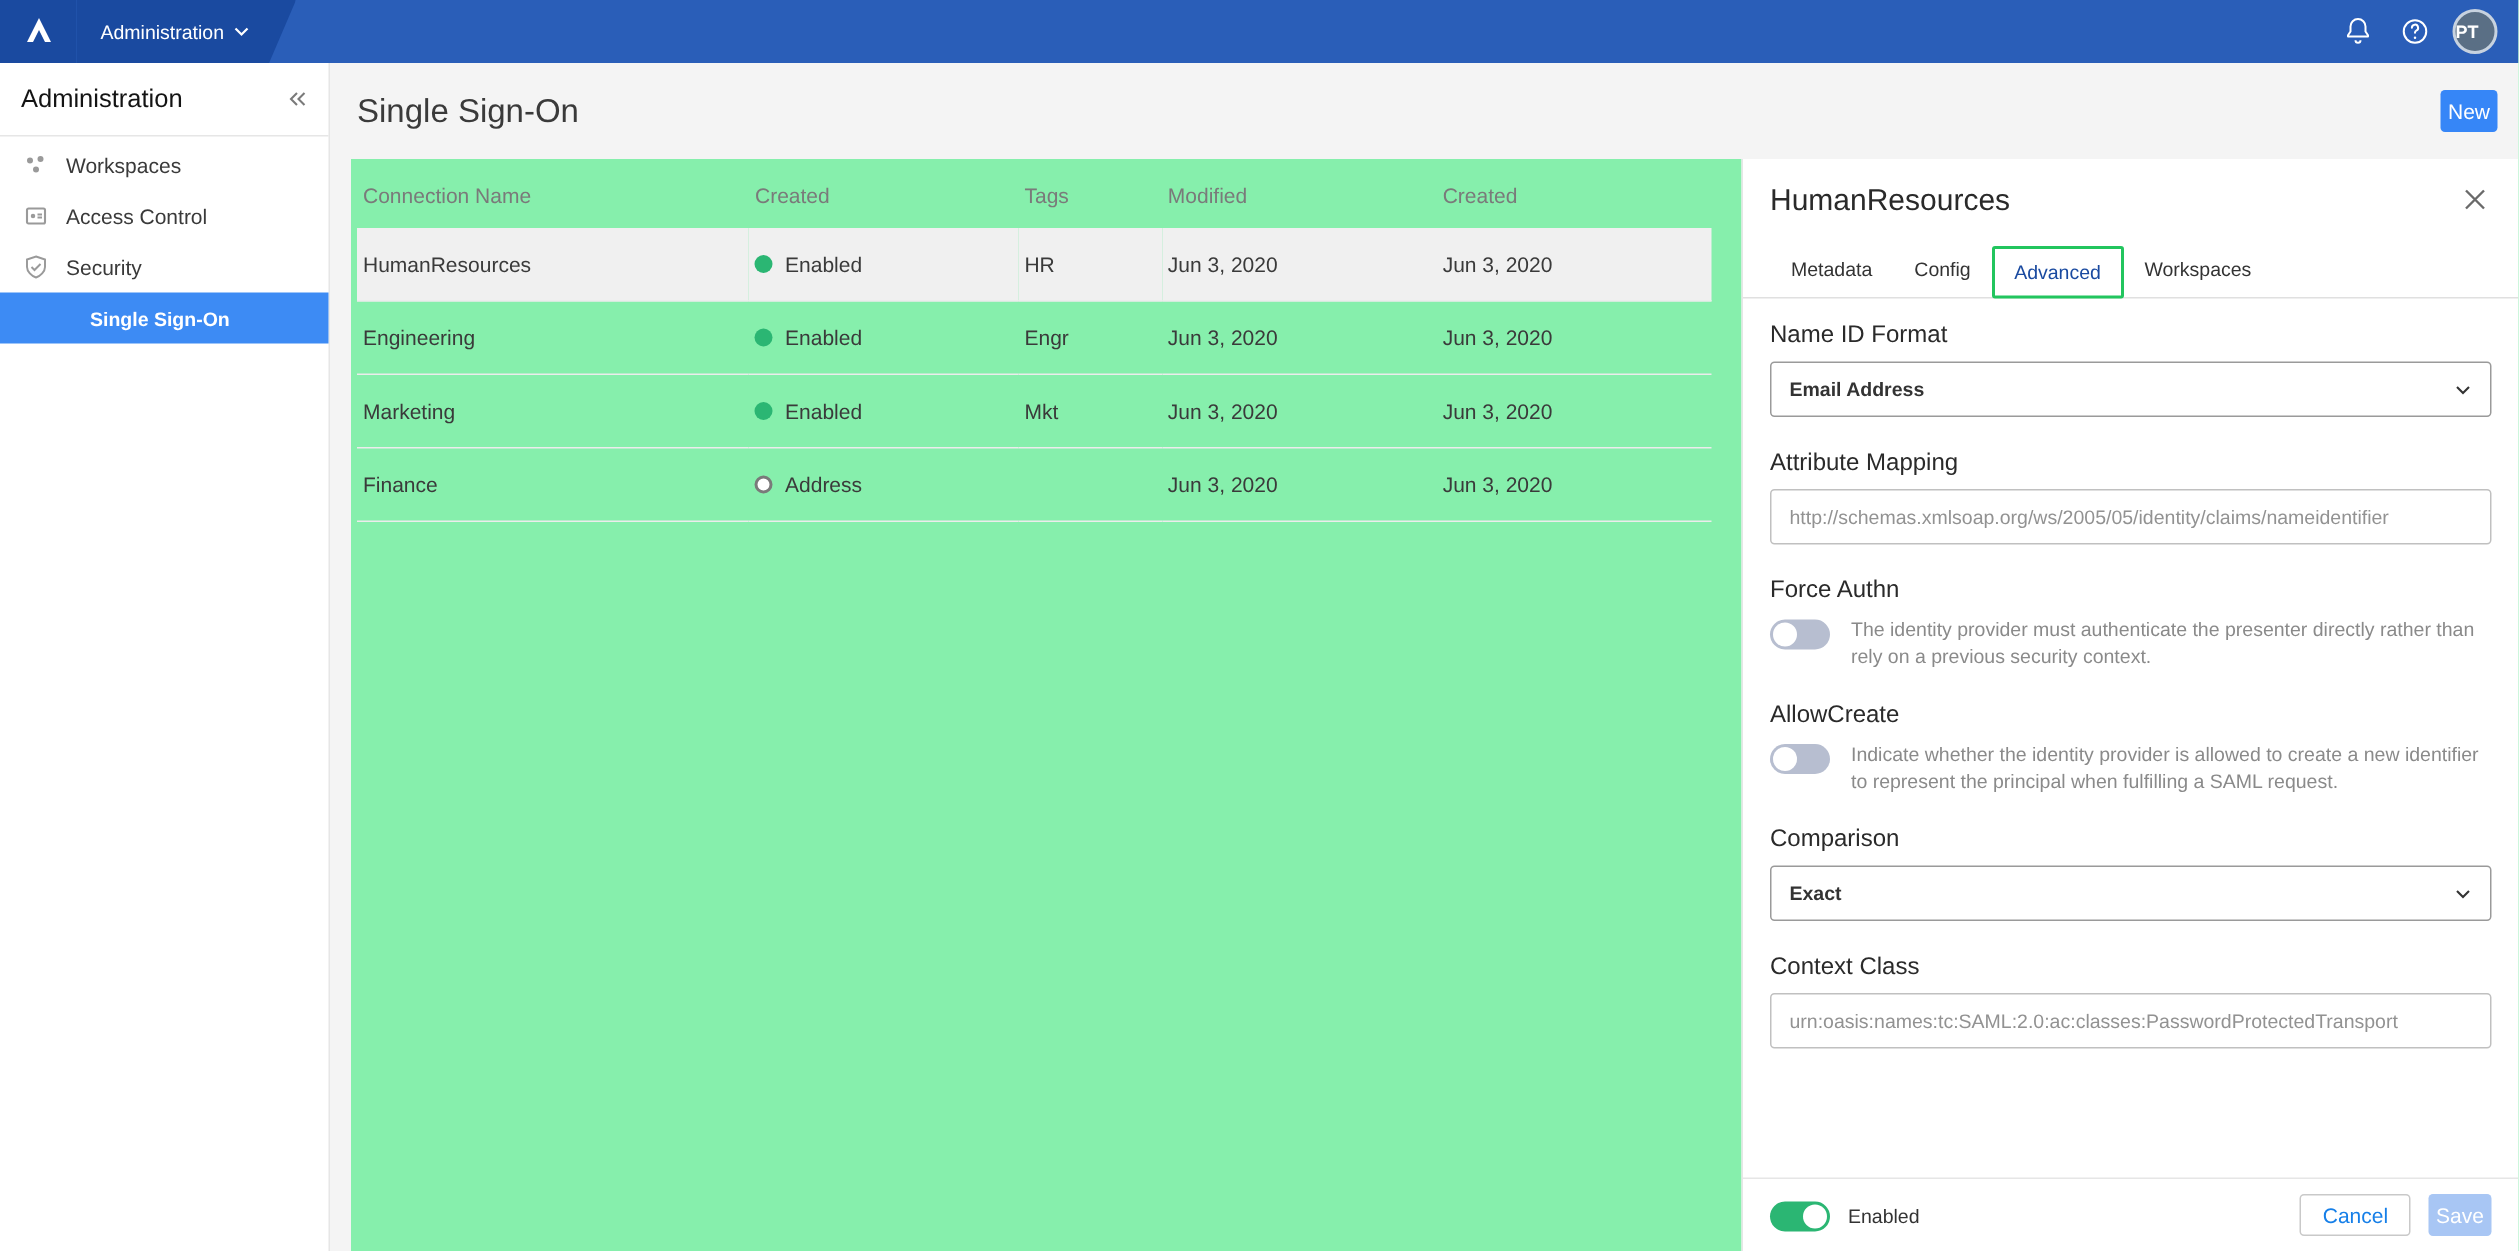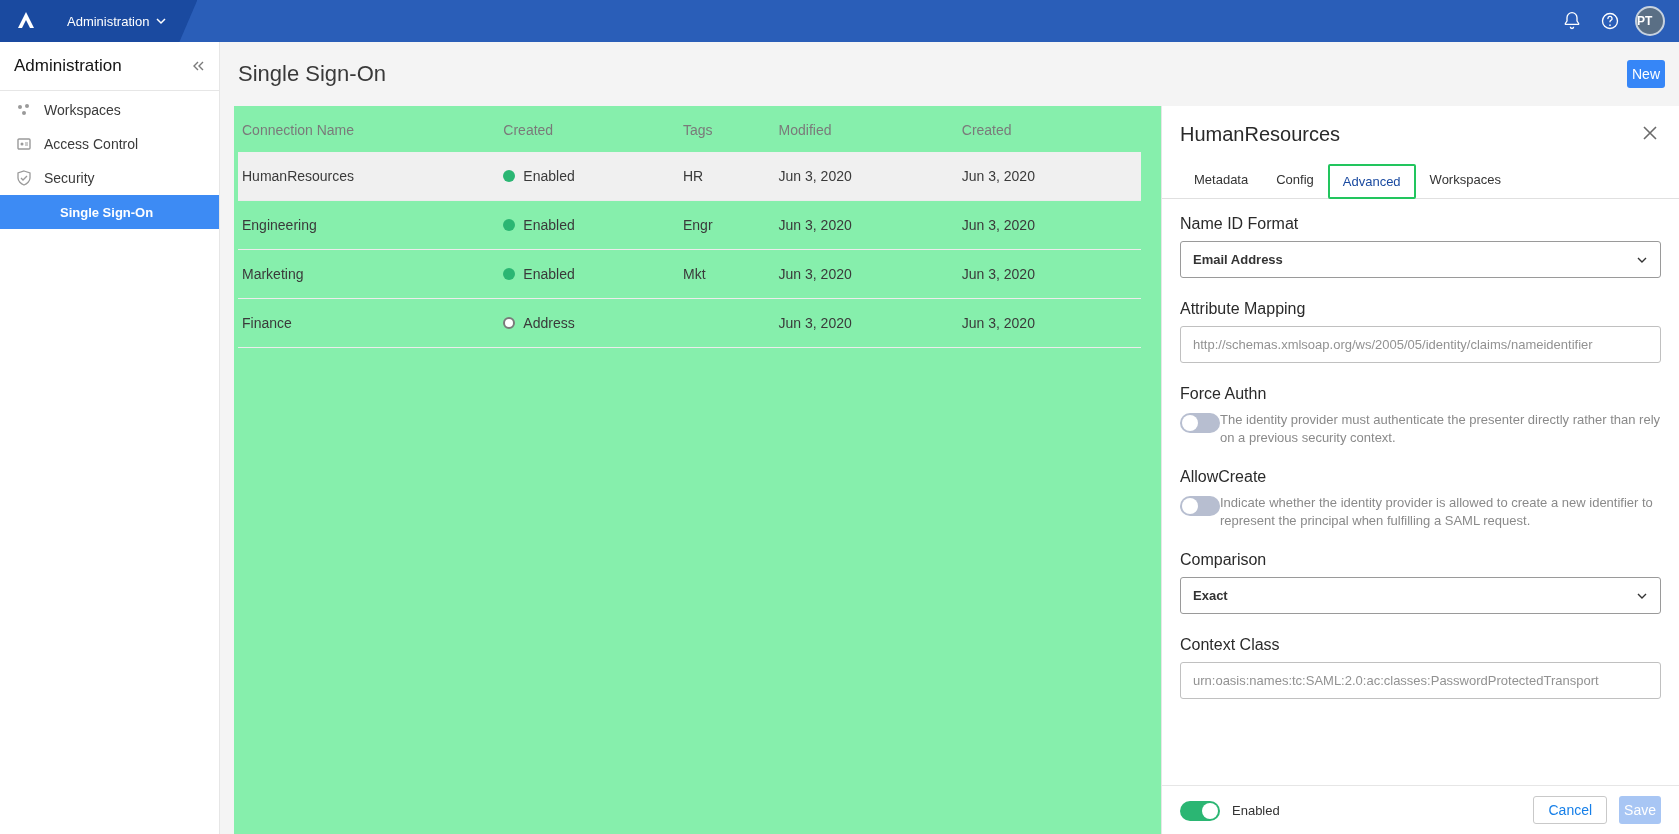--- a/index.html
+++ b/index.html
@@ -56,21 +56,21 @@
   .detail-head { display: flex; align-items: center; justify-content: space-between; padding: 16px 18px 4px 18px; }
   .detail-title { font-size: 20px; color: #2a2a2a; }
   .tabs { display: flex; border-bottom: 1px solid #e0e0e0; padding: 12px 18px 0 18px; gap: 0; }
   .tab { padding: 9px 14px 9px 14px; font-size: 13px; color: #333; cursor: pointer; }
   .tab.active { border: 2px solid #22c55e; border-radius: 2px; color: #1a4aa0; font-weight: 400; padding: 8px 13px; position: relative; top: 1px; background:#fff;}
   .detail-body { flex: 1; overflow-y: auto; padding: 16px 18px; }
   .field-label { font-size: 16px; color: #2a2a2a; margin-bottom: 8px; }
   .select { width: 100%; border: 1px solid #9a9a9a; border-radius: 3px; display:flex; align-items:center; justify-content:space-between; padding: 10px 12px; font-size: 13px; font-weight:600; color:#333; cursor:pointer; margin-bottom: 22px;}
   .text-input { width: 100%; border: 1px solid #c0c0c0; border-radius: 3px; padding: 10px 12px; font-size: 13px; color: #333; margin-bottom: 22px; font-family: inherit;}
   .text-input::placeholder { color: #929292; }
-  .toggle-row { display: flex; margin-bottom: 22px; }
+  .toggle-row { display: flex; gap: 14px; margin-bottom: 22px; }
   .toggle { width: 40px; height: 20px; border-radius: 10px; background: #b7bed0; position: relative; flex-shrink:0; cursor:pointer; margin-top:2px;}
   .toggle::after { content:""; position:absolute; width:16px; height:16px; background:#fff; border-radius:50%; top:2px; left:2px; }
   .toggle.on { background: #2bb673; }
   .toggle.on::after { left: 22px; }
   .toggle-desc { font-size: 13px; color: #8a8a8a; line-height: 1.35; }
 
   .detail-footer { border-top: 1px solid #e6e6e6; padding: 10px 18px; display:flex; align-items:center; gap:12px; }
   .footer-spacer { flex:1; }
   .footer-toggle-label { font-size: 13px; color:#333; }
 

